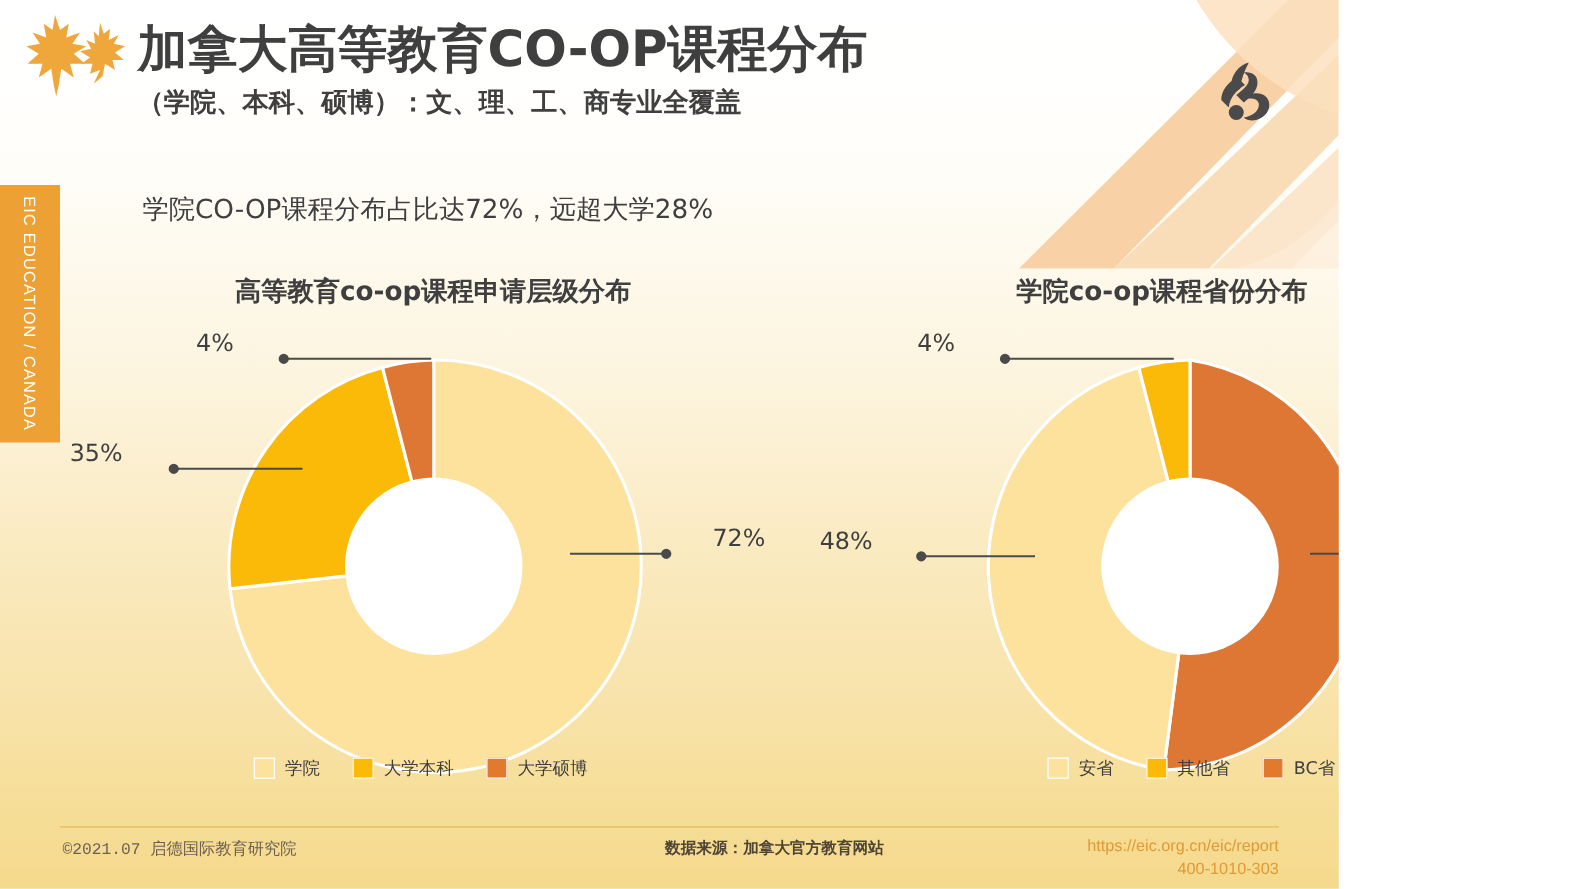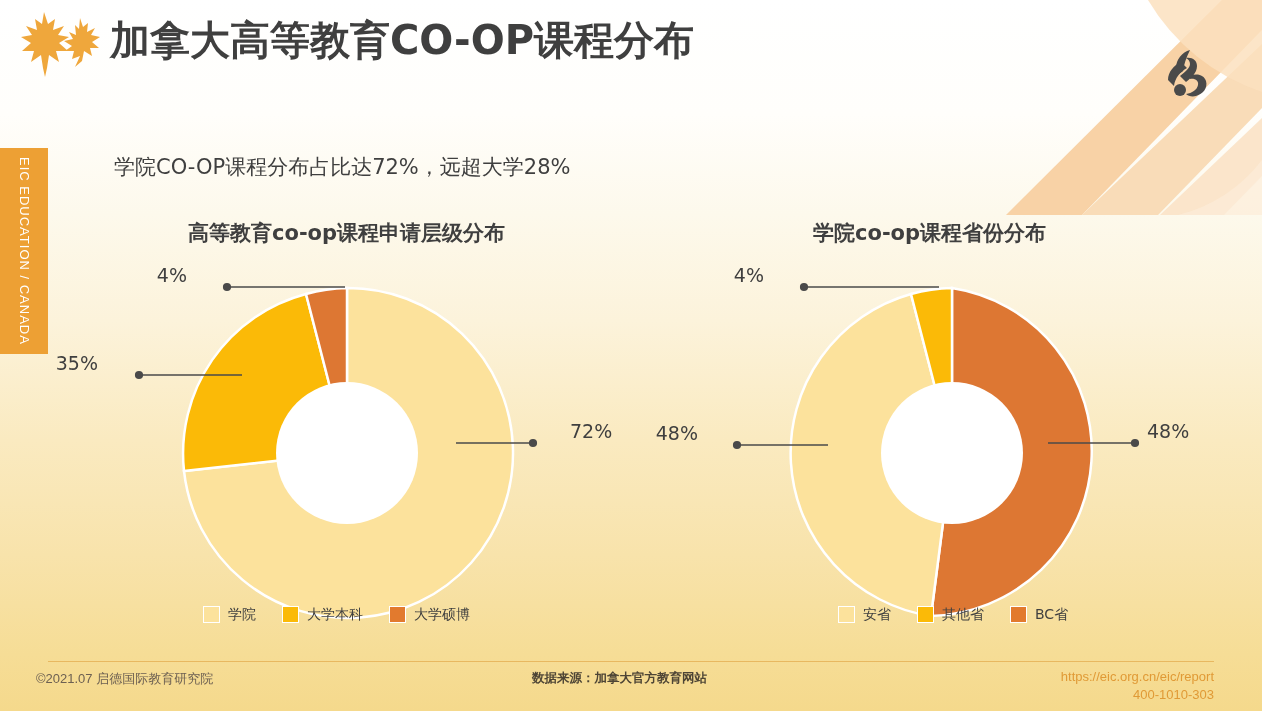--- a/index.html
+++ b/index.html
@@ -8,21 +8,21 @@
     padding: 0;
   }
   body {
     width: 1269px;
     height: 711px;
     font-family: "Liberation Sans", "DejaVu Sans", sans-serif;
     overflow: hidden;
   }
   #slide {
     position: relative;
-    width: 1262px;
+    width: 1071px;
     height: 711px;
     background: linear-gradient(to bottom,
         #ffffff 0%,
         #fffefb 16%,
         #fdf9ec 30%,
         #fcf3db 45%,
         #faeac0 62%,
         #f8e3ab 78%,
         #f6dd96 92%,
         #f5d98c 100%);
@@ -181,23 +181,23 @@
   .footer-rule {
     position: absolute;
     left: 48px;
     right: 48px;
     top: 661px;
     height: 1px;
     background: #e8b860;
   }
   .footer-left {
     position: absolute;
-    left: 36px;
+    left: 50px;
     top: 670px;
-    font-family: Liberation Sans, sans-serif;
+    font-family: Liberation Mono, monospace;
     font-size: 13px;
     color: #6d6052;
   }
   .footer-center {
     position: absolute;
     left: 532px;
     top: 670px;
     font-family: Liberation Serif, serif;
     font-size: 12.5px;
     font-weight: bold;
@@ -234,20 +234,21 @@
     <svg width="92" height="72" viewBox="0 0 92 72">
       <g fill="#efa73c">
         <path d="M30 4 L34 16 L41 11 L39 22 L50 18 L44 27 L55 29 L45 35 L54 43 L42 43 L45 54 L35 47 L33 60 L31 69 L29 60 L27 47 L17 54 L20 43 L8 43 L17 35 L7 29 L18 27 L12 18 L23 22 L21 11 L28 16 Z"></path>
         <path d="M66 10 L69 19 L74 15 L73 24 L81 20 L77 27 L86 29 L78 34 L85 40 L76 40 L78 48 L70 43 L68 53 L61 59 L66 48 L58 51 L60 43 L51 43 L58 38 L50 33 L59 31 L55 24 L62 27 L61 17 L65 21 Z"></path>
       </g>
     </svg>
   </div>
 
   <div class="title-block">
     <div class="main-title">加拿大高等教育CO-OP课程分布</div>
+    <div class="sub-title">（学院、本科、硕博）：文、理、工、商专业全覆盖</div>
   </div>
 
   <div class="logo">
     <span class="logo-mark">
       <svg width="48" height="52" viewBox="0 0 48 52">
         <g fill="#4a4a4a">
           <path d="M10 22 C10 14 16 6 24 4 C20 12 18 18 17 25 L10 30 Z"></path>
           <path d="M2 34 C2 26 8 19 15 16 L21 22 C14 26 9 32 8 40 Z"></path>
           <path d="M20 12 C26 11 31 14 31 20 C31 27 25 32 20 36 L14 30 C19 26 24 22 24 18 C24 15 22 13 20 12 Z"></path>
           <path d="M24 30 C31 27 38 29 40 35 C42 42 37 48 30 50 C26 51 22 50 20 48 C26 47 31 44 32 39 C33 35 29 32 24 33 Z"></path>

